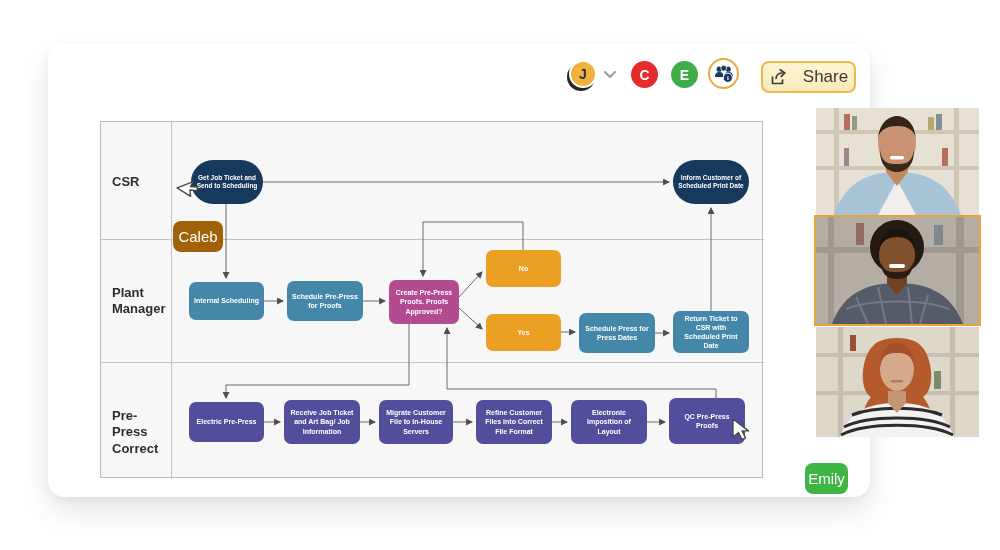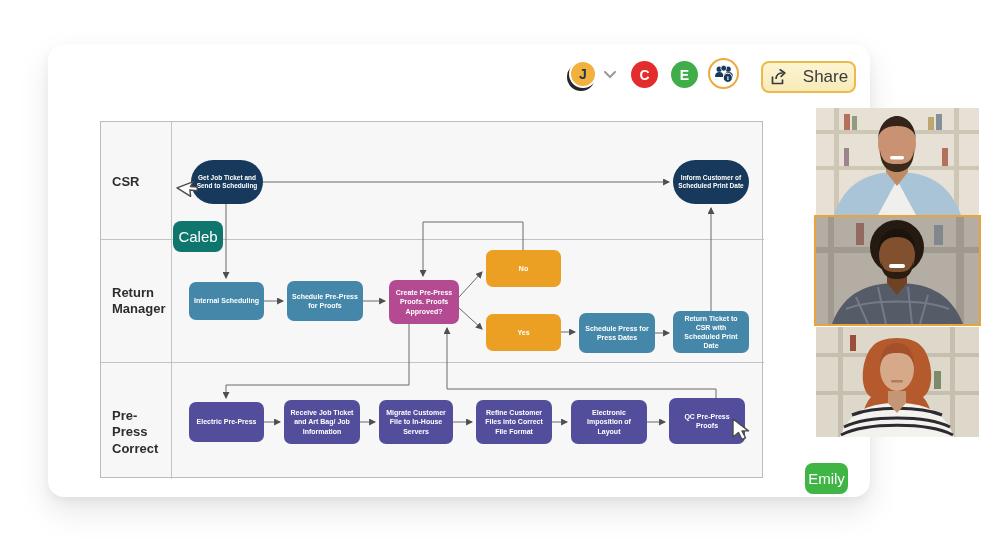--- a/index.html
+++ b/index.html
@@ -83,21 +83,21 @@
       </svg>
       <span>Share</span>
     </button>
 
     <div class="diagram">
       <div class="lane-divider-h" style="top:117px"></div>
       <div class="lane-divider-h" style="top:240px"></div>
       <div class="lane-divider-v"></div>
 
       <div class="lane-label" style="top:52px">CSR</div>
-      <div class="lane-label" style="top:163px">Return Manager</div>
+      <div class="lane-label" style="top:163px">Plant Manager</div>
       <div class="lane-label" style="top:286px">Pre-Press Correct</div>
 
       <svg class="connectors" viewBox="0 0 663 357">
         <defs>
           <marker id="arr" viewBox="0 0 10 10" refX="8.5" refY="5" markerWidth="7" markerHeight="7" orient="auto-start-reverse">
             <path d="M0,0 L10,5 L0,10 z" fill="#4f4f4f"></path>
           </marker>
         </defs>
         <g fill="none" stroke="#6b6b6b" stroke-width="1">
           <path d="M162 60 H568" marker-end="url(#arr)"></path>
@@ -132,21 +132,21 @@
           <div class="node" style="left: 572px; top: 189px; width: 76px; height: 42px; background: rgb(69, 135, 169);">Return Ticket to CSR with Scheduled Print Date</div>
           <div class="node" style="left: 88px; top: 280px; width: 75px; height: 40px; background: rgb(83, 78, 156);">Electric Pre-Press</div>
           <div class="node" style="left: 183px; top: 278px; width: 76px; height: 44px; background: rgb(83, 78, 156);">Receive Job Ticket and Art Bag/ Job Information</div>
           <div class="node" style="left: 278px; top: 278px; width: 74px; height: 44px; background: rgb(83, 78, 156);">Migrate Customer File to In-House Servers</div>
           <div class="node" style="left: 375px; top: 278px; width: 76px; height: 44px; background: rgb(83, 78, 156);">Refine Customer Files into Correct File Format</div>
           <div class="node" style="left: 470px; top: 278px; width: 76px; height: 44px; background: rgb(83, 78, 156);">Electronic Imposition of Layout</div>
           <div class="node" style="left: 568px; top: 276px; width: 76px; height: 46px; background: rgb(83, 78, 156);">QC Pre-Press Proofs</div>
         </div>
     </div>
 
-    <div class="cursor-label cursor-caleb-label" style="background: #0f766e;">Caleb</div>
+    <div class="cursor-label cursor-caleb-label" style="background: #a16207;">Caleb</div>
     <svg class="cursor-arrow" style="left:126px; top:128px;" width="28" height="30" viewBox="0 0 28 30">
       <g transform="translate(13 15) rotate(-58) translate(-7 -9)">
         <path d="M1,1 L1,17 L6,13 L9.2,19.5 L12.4,17.9 L9.2,11.6 L15,11.6 Z" fill="#fff" stroke="#4a4a4a" stroke-width="1.4" stroke-linejoin="round"></path>
       </g>
     </svg>
 
     <div class="cursor-label cursor-emily-label" style="background: rgb(62, 181, 68);">Emily</div>
     <svg class="cursor-arrow" style="left:680px; top:371px;" width="26" height="30" viewBox="0 0 26 30">
       <g transform="translate(4 3)">
         <path d="M1,1 L1,19 L6.5,14.5 L10,21.5 L13.5,19.8 L10,12.9 L16.5,12.9 Z" fill="#fff" stroke="#4a4a4a" stroke-width="1.4" stroke-linejoin="round"></path>

